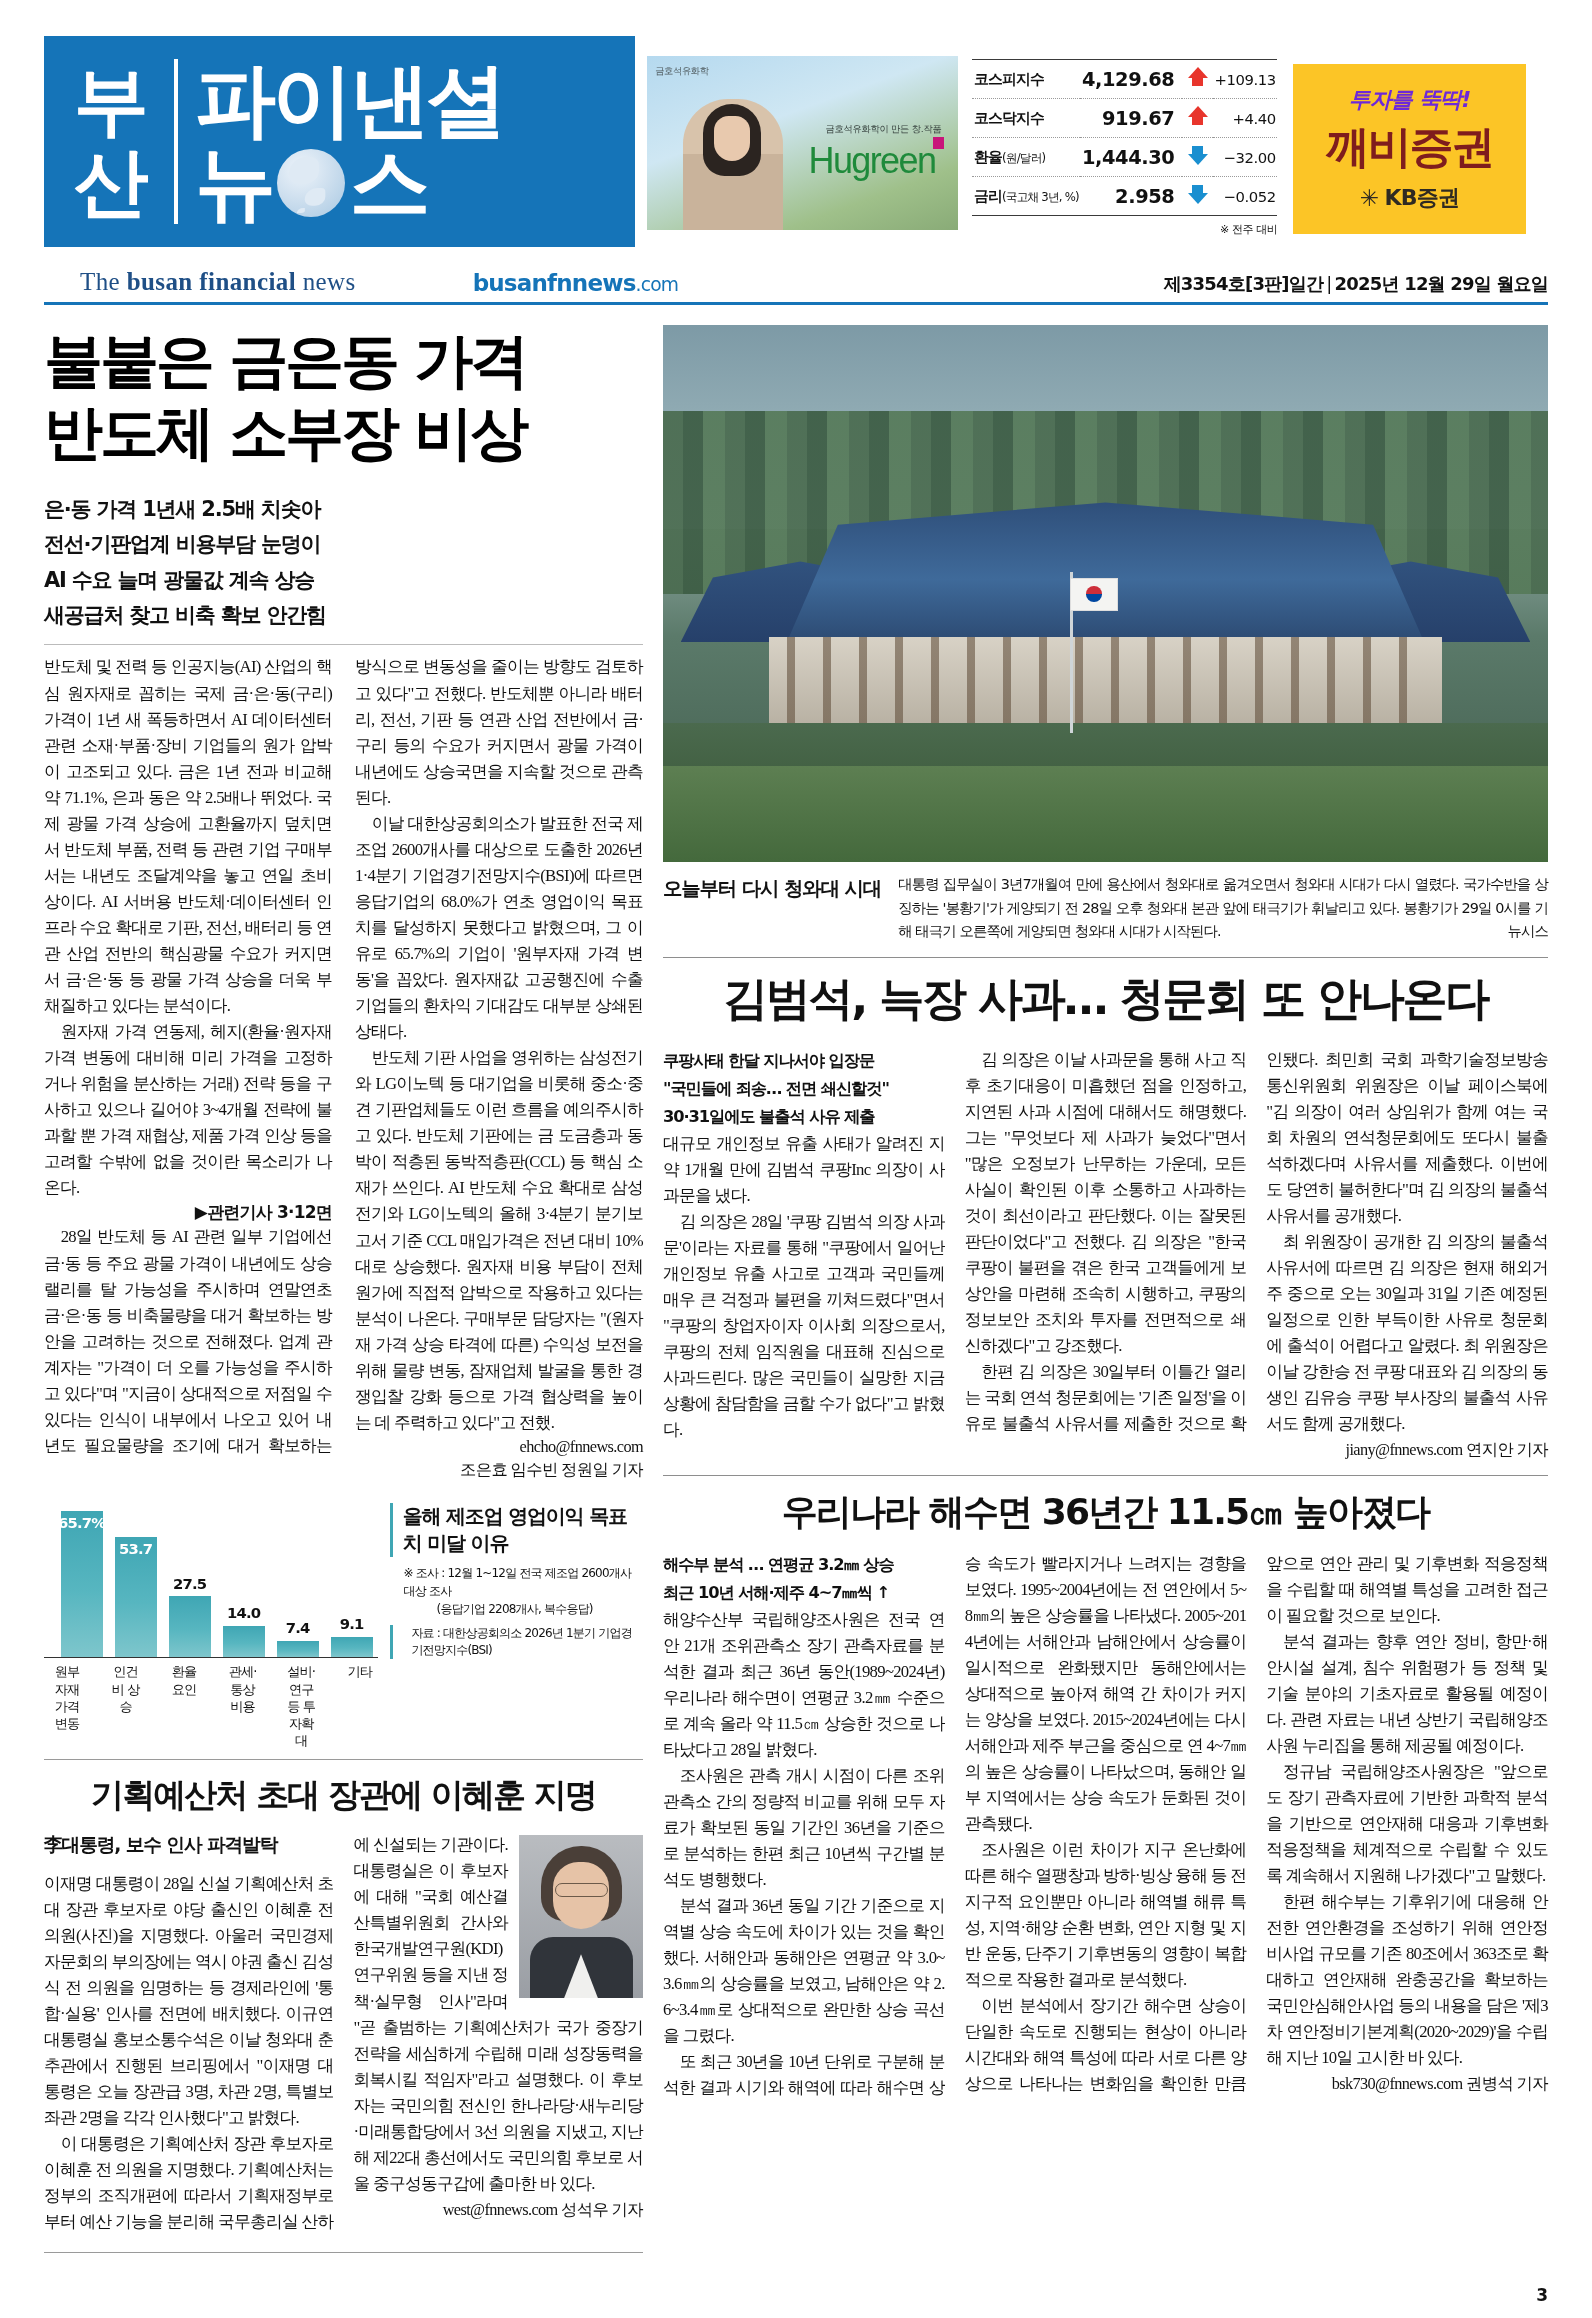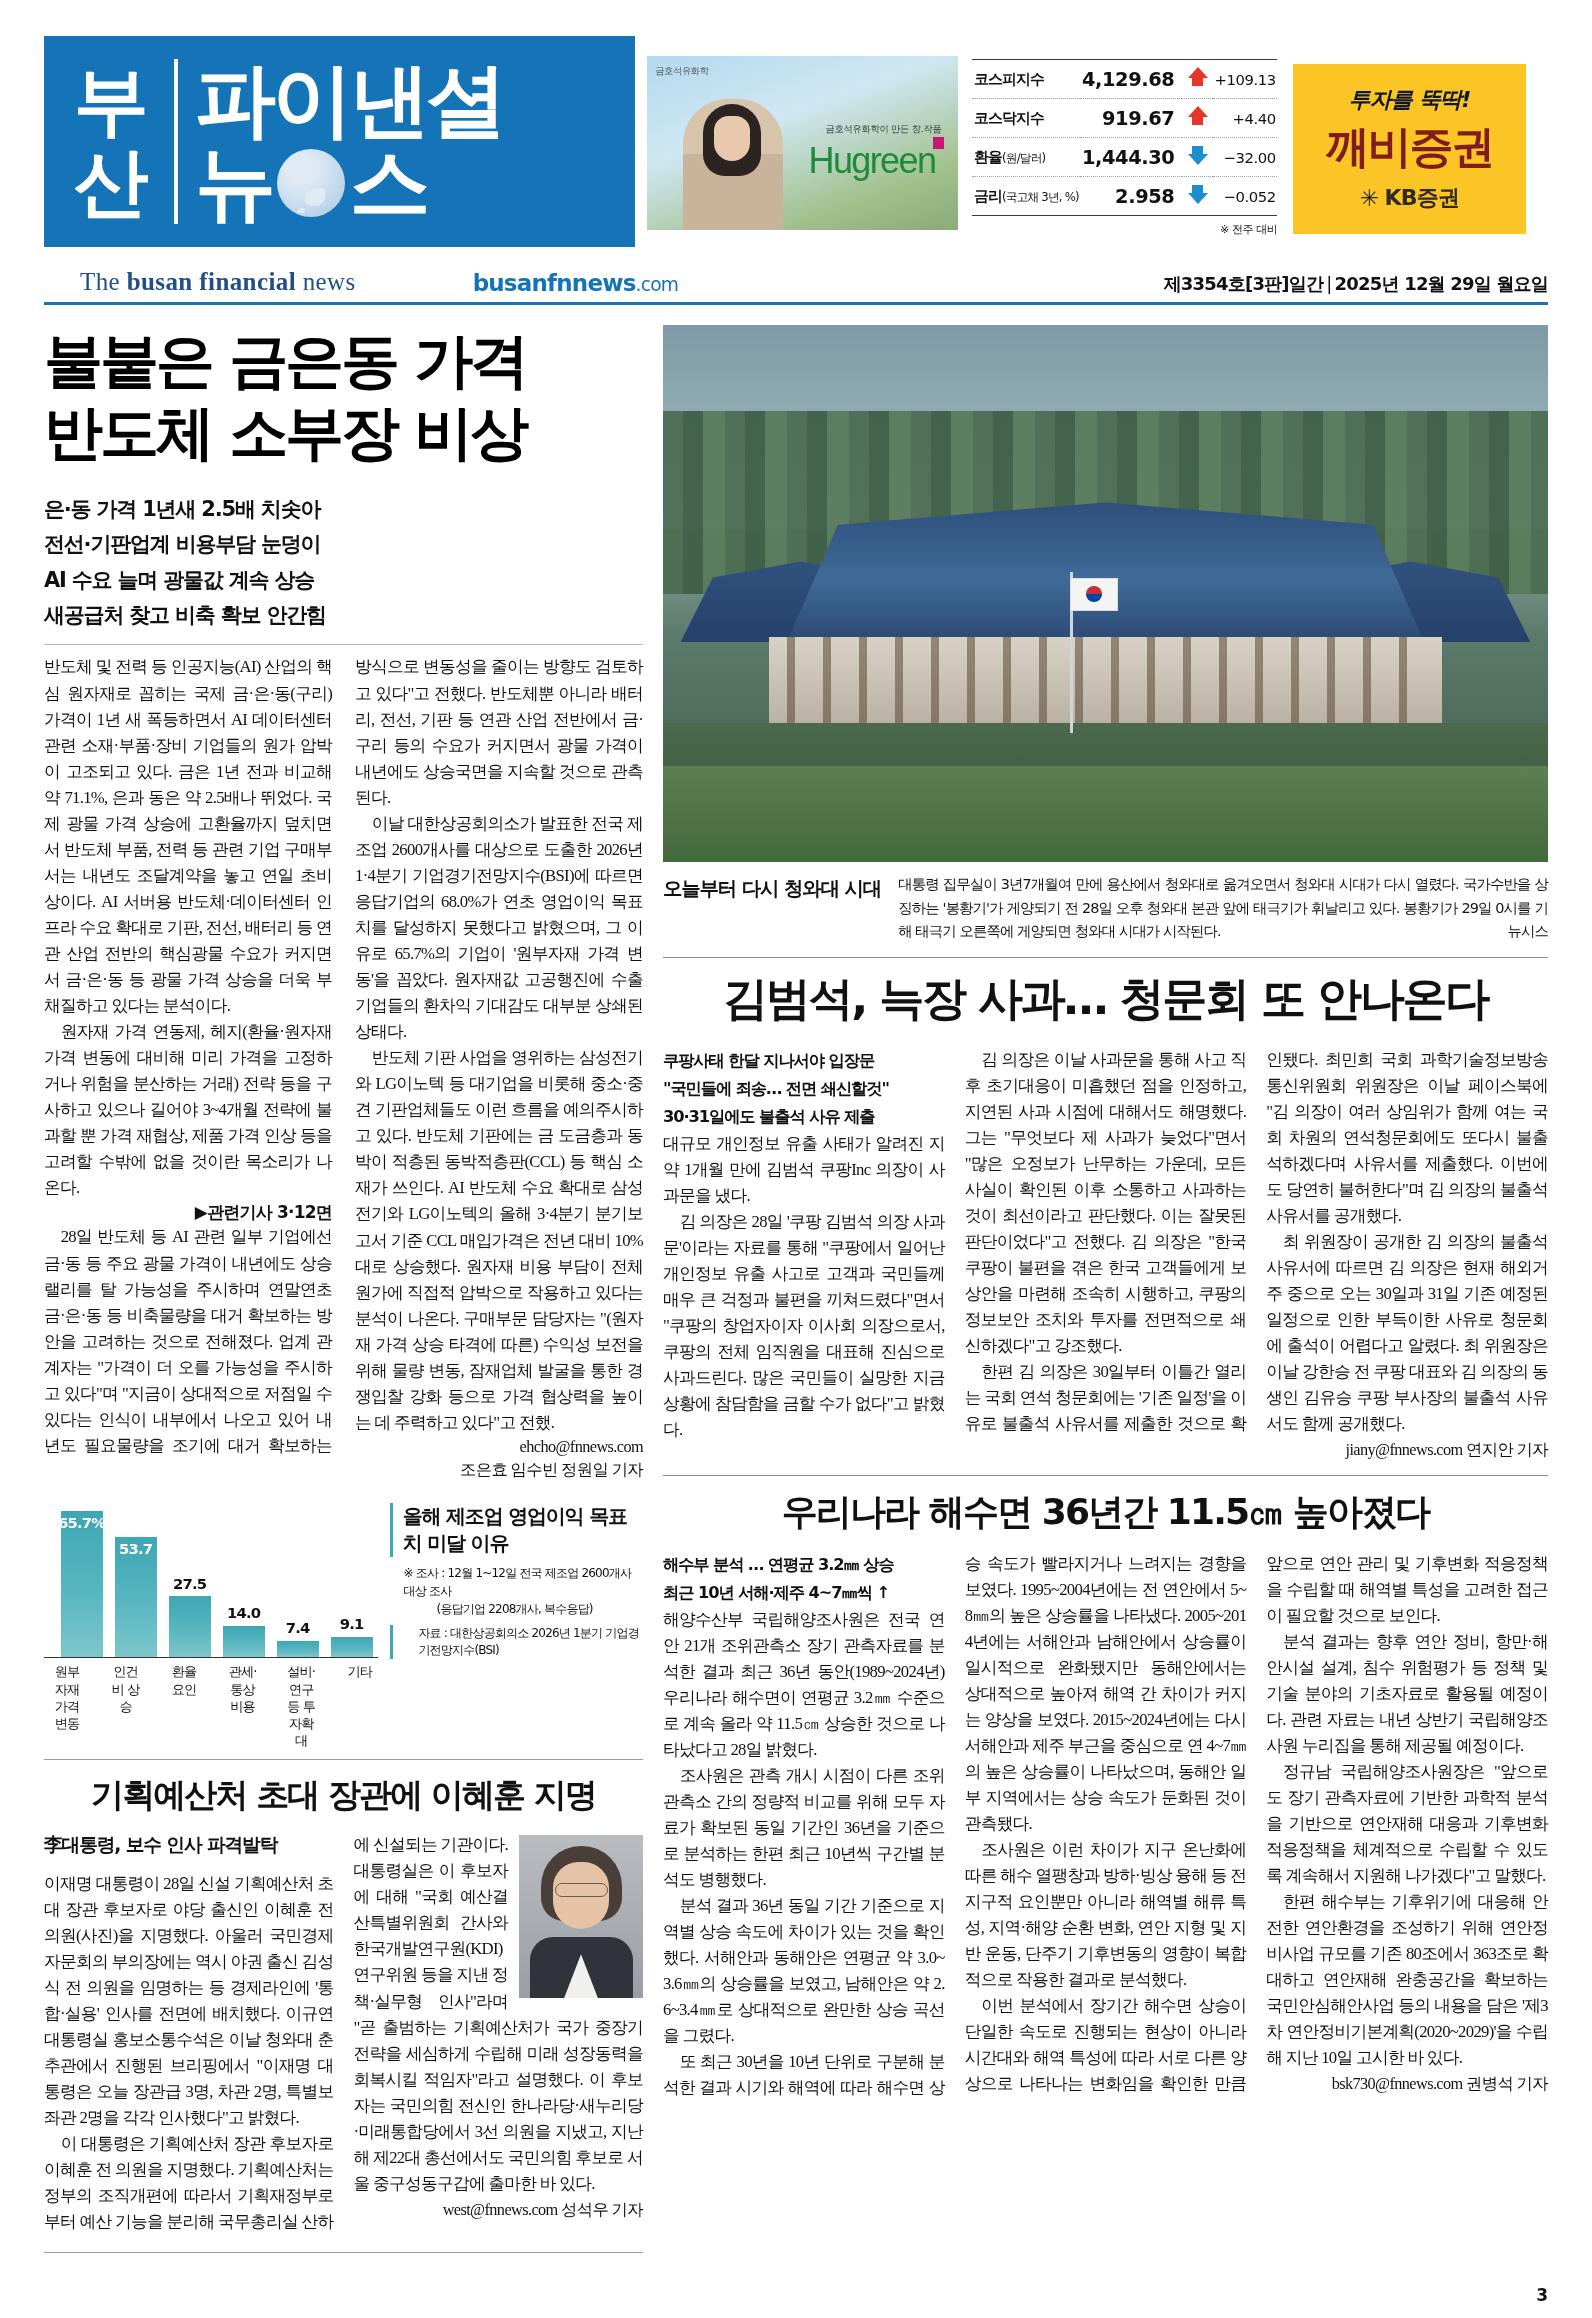--- a/index.html
+++ b/index.html
@@ -121,21 +121,21 @@
   .idx-note {
     text-align: right; font-family: "DejaVu Sans", sans-serif; font-size: 11px;
     padding-top: 6.2px; letter-spacing: -0.4px;
   }
 
   .ad-kb {
     width: 233px; height: 170px; margin: 28px 0 0 15.6px; background: #fcc526;
     display: flex; flex-direction: column; align-items: center; justify-content: center;
     flex-shrink: 0;
   }
-  .ad-kb .kb-l1 { font-family: "DejaVu Sans", sans-serif; font-weight: bold; font-size: 22px; color: #0f172a; font-style: italic; letter-spacing: -0.8px; }
+  .ad-kb .kb-l1 { font-family: "DejaVu Sans", sans-serif; font-weight: bold; font-size: 22px; color: #6d28d9; font-style: italic; letter-spacing: -0.8px; }
   .ad-kb .kb-l2 { font-family: "DejaVu Sans", sans-serif; font-weight: bold; font-size: 44px; color: #7f1d1d; letter-spacing: -2.3px; margin: 3.1px 0 6.2px; }
   .ad-kb .kb-l3 { font-family: "DejaVu Sans", sans-serif; font-weight: bold; font-size: 22px; color: #2f2a22; letter-spacing: -0.8px; display:flex; align-items:center; gap:6.2px; }
   .kb-star { font-size: 23px; line-height: 1; }
 
   
   .submast {
     display: flex; align-items: flex-end; justify-content: space-between;
     border-bottom: 3.9px solid #1574b8; padding-bottom: 6.2px; margin-top: 21px;
   }
   .tagline {
@@ -269,21 +269,21 @@
     font-family: "DejaVu Sans", sans-serif; font-weight: bold; font-size: 20px;
     letter-spacing: -1.2px; border-left: 3.9px solid #3fa6b4; padding-left: 9.3px;
   }
   .chart-note {
     font-family: "DejaVu Sans", sans-serif; font-size: 12px; line-height: 1.5;
     letter-spacing: -0.8px; margin-top: 7.8px; padding-left: 13.2px;
   }
   .chart-note .ind { display: block; padding-left: 33px; }
   .chart-src {
     font-family: "DejaVu Sans", sans-serif; font-size: 12px; letter-spacing: -0.8px;
-    margin-top: 6.2px; border-left: 3.9px solid #3fa6b4; padding-left: 25px;
+    margin-top: 6.2px; border-left: 3.9px solid #3fa6b4; padding-left: 18px;
   }
 
   .rule-dbl { border-top: 1.6px solid #9a9a9a; margin: 17px 0 14px; }
   .rule-solid { border-top: 0.8px solid #8e8e8e; margin: 14px 0 12.4px; }
 
   
   .hl-2 {
     font-family: "DejaVu Sans", sans-serif; font-weight: bold; font-size: 45px;
     letter-spacing: -2.3px; text-align: center; line-height: 1.25; margin: 7.8px 0 20px;
   }

